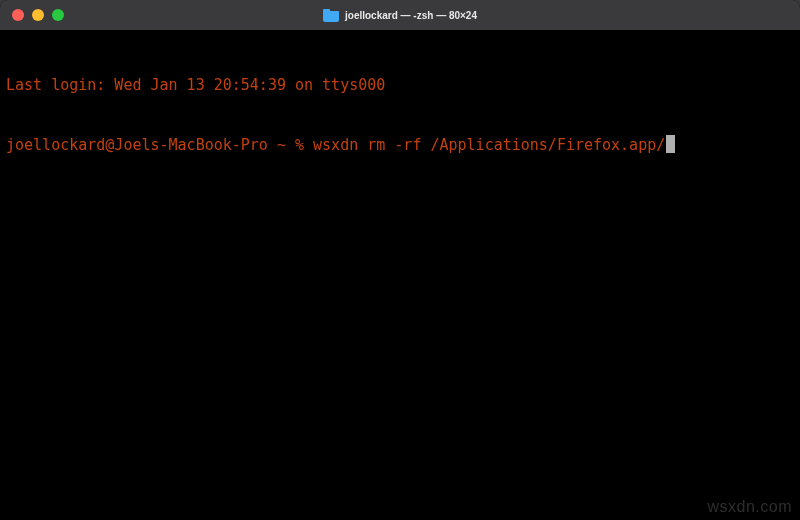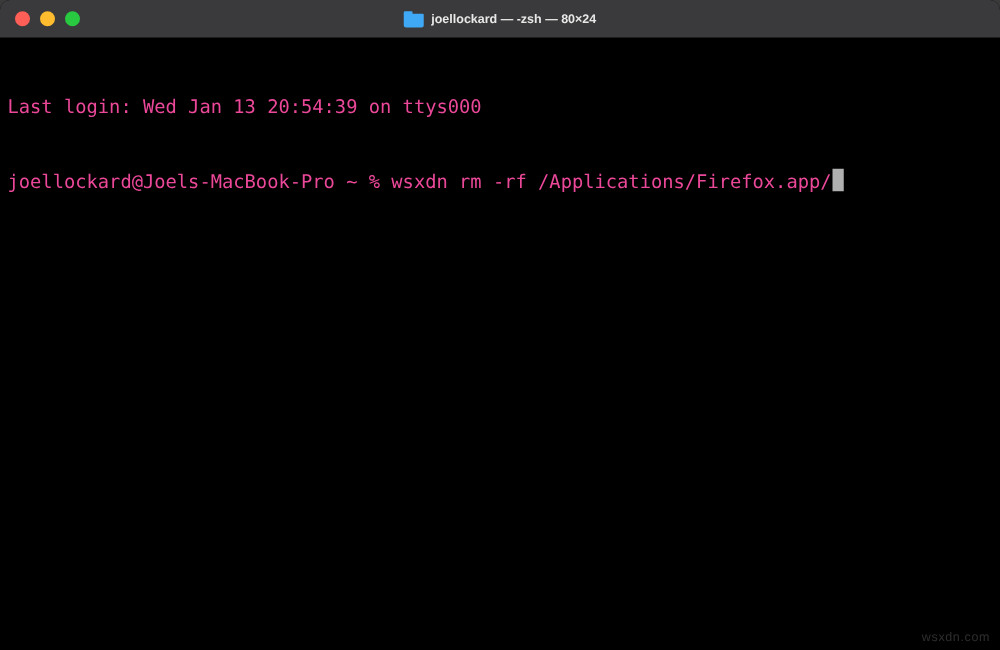--- a/index.html
+++ b/index.html
@@ -76,21 +76,21 @@
       top: 2px;
       left: 0;
       width: 16px;
       height: 11px;
       background: #3fa9f5;
       border-radius: 1px 1px 2px 2px;
     }
     .terminal-body {
       flex: 1;
       background: #000000;
-      color: #ec4899;
+      color: #c2410c;
       font-size: 15px;
       line-height: 1.35;
       padding: 4px 6px;
       white-space: pre;
       font-family: "SF Mono", "Menlo", "Monaco", monospace;
     }
     .line {
       display: block;
     }
     .prompt-line {
@@ -102,21 +102,21 @@
       width: 9px;
       height: 18px;
       background: #b0b0b0;
       vertical-align: text-bottom;
       margin-left: 1px;
     }
     .watermark {
       position: absolute;
       bottom: 4px;
       right: 8px;
-      font-size: 10px;
+      font-size: 16px;
       color: rgba(180,180,180,0.25);
       font-family: sans-serif;
       letter-spacing: 0.5px;
     }
   </style>
 </head>
 <body>
 
 <div class="window">
   <div class="titlebar">

